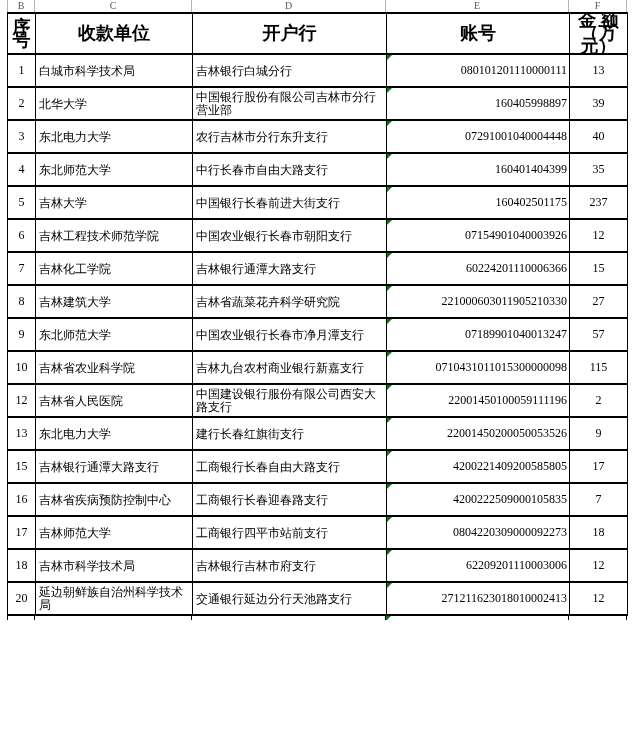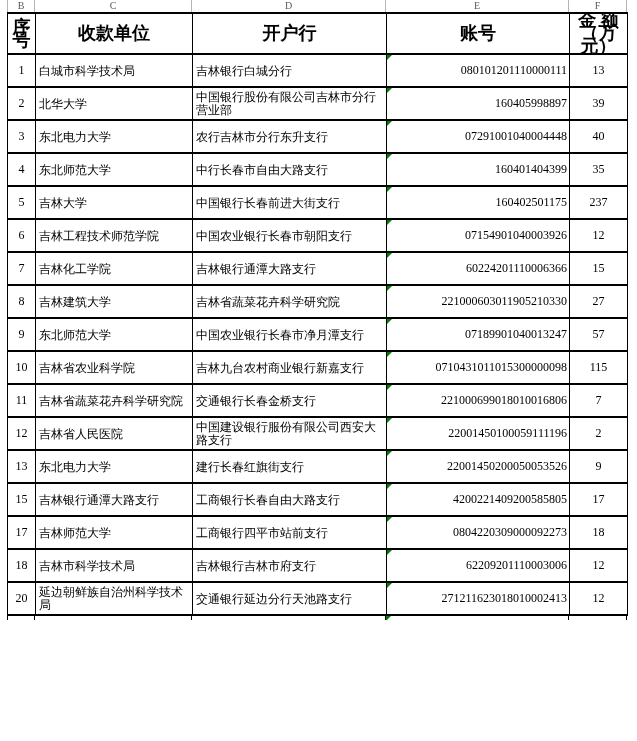--- a/index.html
+++ b/index.html
@@ -146,46 +146,46 @@
           <td class="c-amt">57</td>
         </tr>
         <tr>
           <td class="c-no">10</td>
           <td class="c-txt">吉林省农业科学院</td>
           <td class="c-txt">吉林九台农村商业银行新嘉支行</td>
           <td class="c-acct">0710431011015300000098<span class="tri"></span></td>
           <td class="c-amt">115</td>
         </tr>
         <tr>
-          <td class="c-no">11</td>
-          <td class="c-txt">吉林省蔬菜花卉科学研究院</td>
-          <td class="c-txt">交通银行长春金桥支行</td>
-          <td class="c-acct">221000699018010016806<span class="tri"></span></td>
-          <td class="c-amt">7</td>
-        </tr>
-        <tr>
           <td class="c-no">12</td>
           <td class="c-txt">吉林省人民医院</td>
           <td class="c-txt">中国建设银行服份有限公司西安大路支行</td>
           <td class="c-acct">22001450100059111196<span class="tri"></span></td>
           <td class="c-amt">2</td>
         </tr>
         <tr>
           <td class="c-no">13</td>
           <td class="c-txt">东北电力大学</td>
           <td class="c-txt">建行长春红旗街支行</td>
           <td class="c-acct">22001450200050053526<span class="tri"></span></td>
           <td class="c-amt">9</td>
         </tr>
         <tr>
           <td class="c-no">15</td>
           <td class="c-txt">吉林银行通潭大路支行</td>
           <td class="c-txt">工商银行长春自由大路支行</td>
           <td class="c-acct">4200221409200585805<span class="tri"></span></td>
           <td class="c-amt">17</td>
+        </tr>
+        <tr>
+          <td class="c-no">16</td>
+          <td class="c-txt">吉林省疾病预防控制中心</td>
+          <td class="c-txt">工商银行长春迎春路支行</td>
+          <td class="c-acct">4200222509000105835<span class="tri"></span></td>
+          <td class="c-amt">7</td>
         </tr>
         <tr>
           <td class="c-no">17</td>
           <td class="c-txt">吉林师范大学</td>
           <td class="c-txt">工商银行四平市站前支行</td>
           <td class="c-acct">0804220309000092273<span class="tri"></span></td>
           <td class="c-amt">18</td>
         </tr>
         <tr>
           <td class="c-no">18</td>

